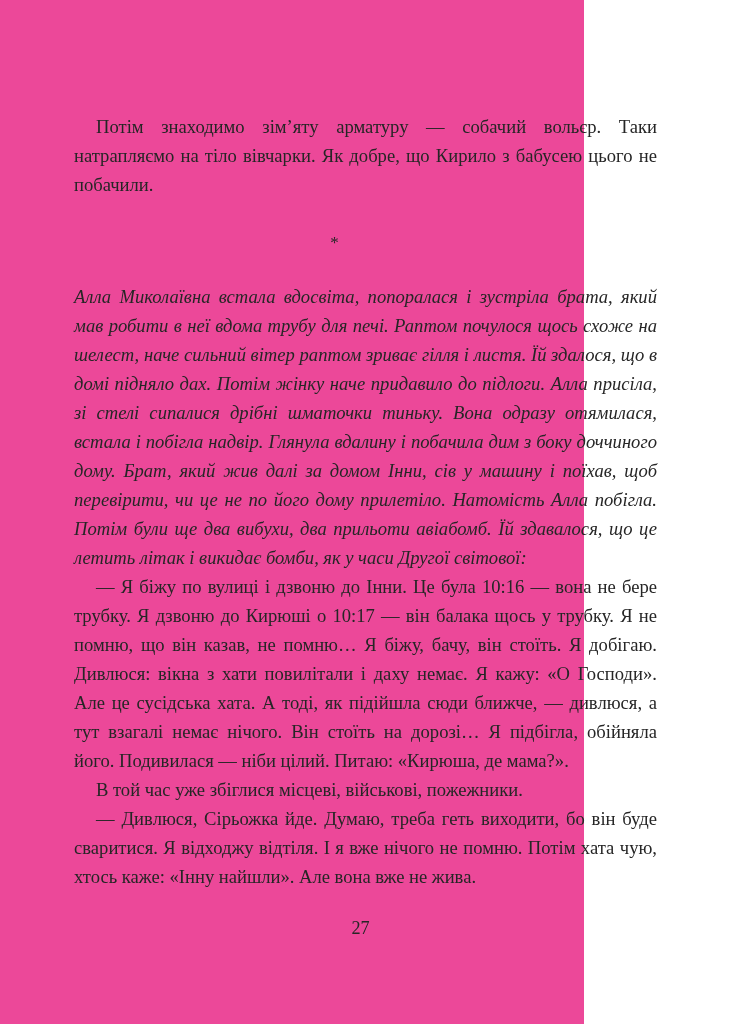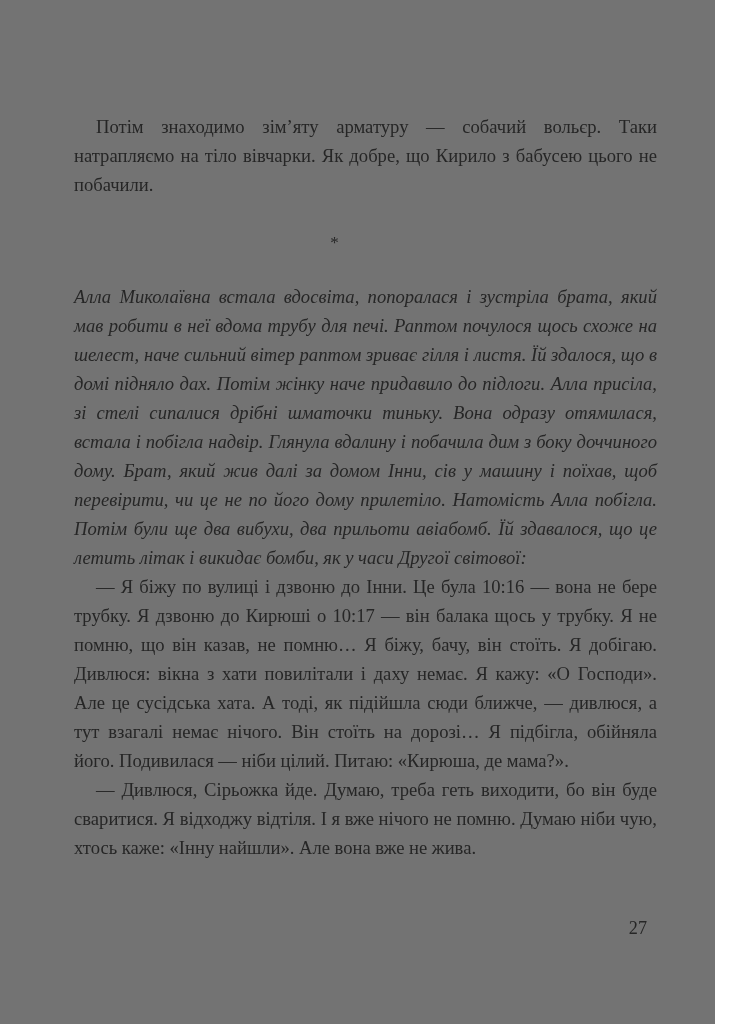--- a/index.html
+++ b/index.html
@@ -8,23 +8,23 @@
     padding: 0;
   }
   body {
     background: #ffffff;
     width: 731px;
     height: 1024px;
     overflow: hidden;
   }
   .page {
     position: relative;
-    width: 715px;
+    width: 584px;
     height: 1024px;
-    background: #737373;
+    background: #ec4899;
     box-sizing: border-box;
   }
   .text-column {
     position: absolute;
     left: 74px;
     top: 112px;
     width: 583px;
   }
   .para {
     margin: 0;
@@ -65,21 +65,21 @@
     position: relative;
     left: -31px;
     top: 2px;
     font-size: 17px;
   }
   .folio {
     position: absolute;
     left: 74px;
     top: 917px;
     width: 583px;
-    text-align: right;
+    text-align: center;
     font-family: "Liberation Serif", "DejaVu Serif", serif;
     font-size: 18.2px;
     line-height: 22px;
     color: #262626;
     padding-right: 10px;
     box-sizing: border-box;
   }
 </style>
 </head>
 <body>
@@ -91,20 +91,21 @@
     <p class="para last-line-left">Потім знаходимо зім’яту арматуру — собачий вольєр. Таки натрапляємо на тіло вівчарки. Як добре, що Кирило з бабусею цього не побачили.</p>
 
     <div class="scene-break">
       <span class="glyph">*</span>
     </div>
 
     <p class="para no-indent last-line-left">Алла Миколаївна встала вдосвіта, попоралася і зустріла брата, який мав робити в неї вдома трубу для печі. Раптом почулося щось схоже на шелест, наче сильний вітер раптом зриває гілля і листя. Їй здалося, що в домі підняло дах. Потім жінку наче придавило до підлоги. Алла присіла, зі стелі сипалися дрібні шматочки тиньку. Вона одразу отямилася, встала і побігла надвір. Глянула вдалину і побачила дим з боку доччиного дому. Брат, який жив далі за домом Інни, сів у машину і поїхав, щоб перевірити, чи це не по його дому прилетіло. Натомість Алла побігла. Потім були ще два вибухи, два прильоти авіабомб. Їй здавалося, що це летить літак і викидає бомби, як у часи Другої світової:</p>
 
     <p class="para last-line-left">— Я біжу по вулиці і дзвоню до Інни. Це була 10:16 — вона не бере трубку. Я дзвоню до Кирюші о 10:17 — він балака щось у трубку. Я не помню, що він казав, не помню… Я біжу, бачу, він стоїть. Я добігаю. Дивлюся: вікна з хати повилітали і даху немає. Я кажу: «О Господи». Але це сусідська хата. А тоді, як підійшла сюди ближче, — дивлюся, а тут взагалі немає нічого. Він стоїть на дорозі… Я підбігла, обійняла його. Подивилася — ніби цілий. Питаю: «Кирюша, де мама?».</p>
 
+    <p class="para last-line-left">В той час уже збіглися місцеві, військові, пожежники.</p>
 
-    <p class="para last-line-left">— Дивлюся, Сірьожка йде. Думаю, треба геть виходити, бо він буде сваритися. Я відходжу відтіля. І я вже нічого не помню. Думаю ніби чую, хтось каже: «Інну найшли». Але вона вже не жива.</p>
+    <p class="para last-line-left">— Дивлюся, Сірьожка йде. Думаю, треба геть виходити, бо він буде сваритися. Я відходжу відтіля. І я вже нічого не помню. Потім хата чую, хтось каже: «Інну найшли». Але вона вже не жива.</p>
 
   </div>
 
   <div class="folio">27</div>
 
 </div>
 
 </body></html>

